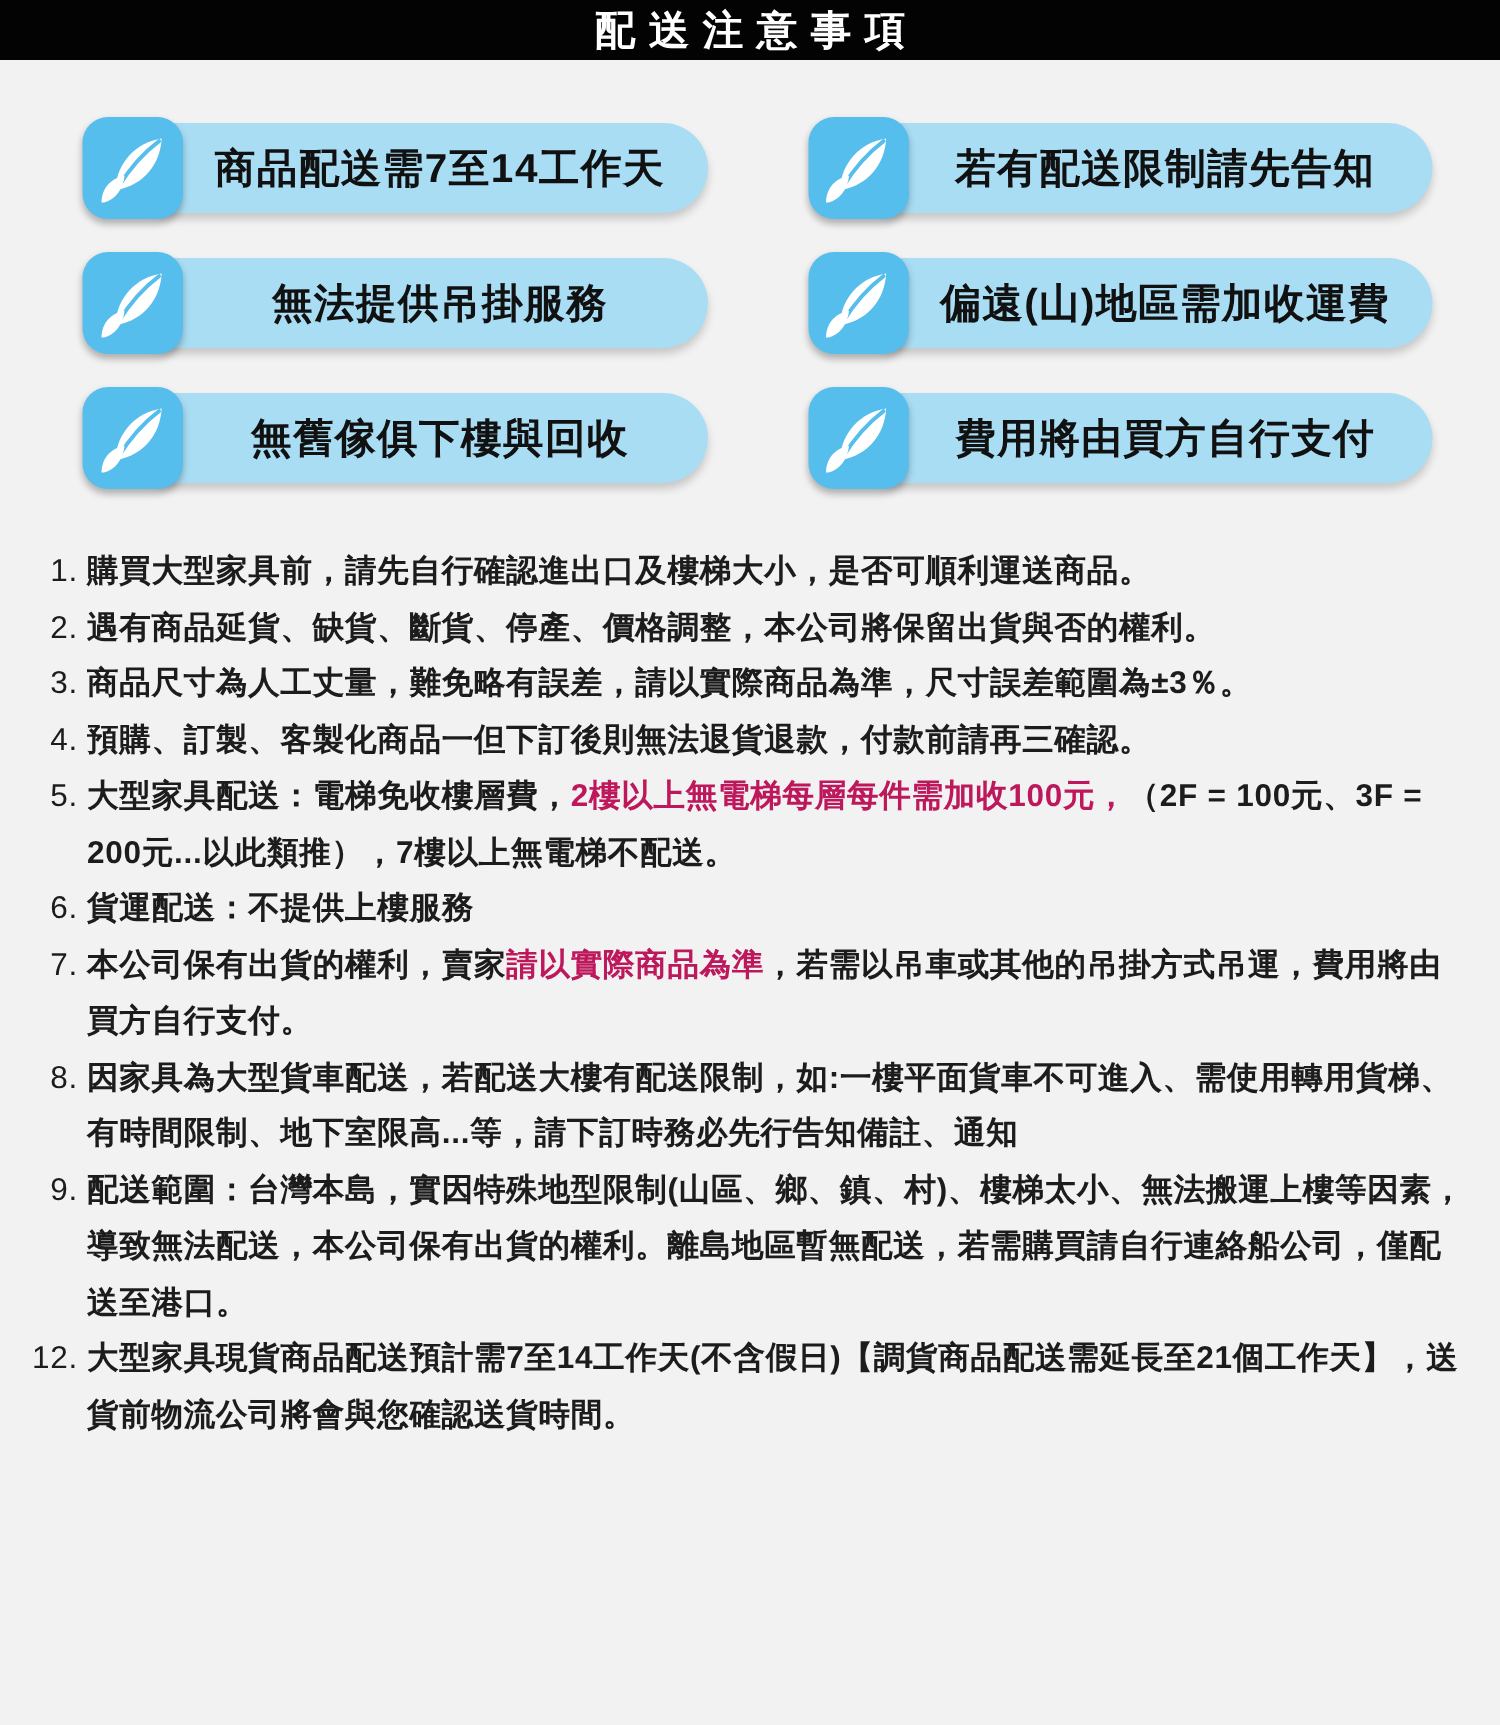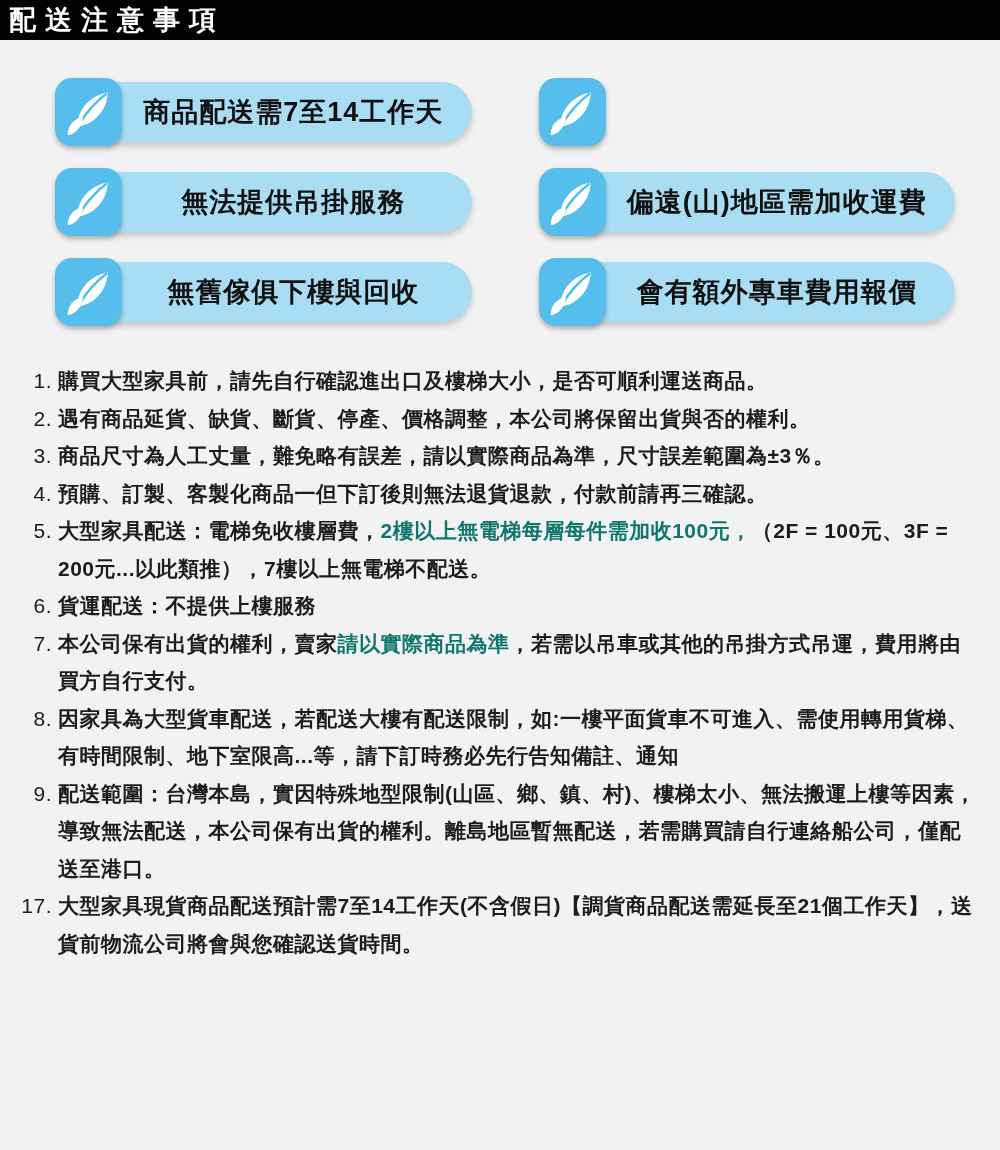--- a/index.html
+++ b/index.html
@@ -12,20 +12,21 @@
     background: #f2f2f2;
     color: #1c1c1c;
     overflow: hidden;
   }
   
   .header {
     height: 40px;
     background: #030303;
     display: flex;
     align-items: center;
+    justify-content: center;
   }
   .header-title {
     color: #ffffff;
     font-size: 27px;
     font-weight: bold;
     letter-spacing: 9px;
     text-indent: 9px;
   }
   
   .badges {
@@ -86,21 +87,21 @@
     line-height: 37.5px;
     letter-spacing: 0.5px;
   }
   .note-num {
     min-width: 32px;
     text-align: right;
     margin-right: 6px;
     flex: 0 0 32px;
   }
   .note-text { flex: 1; font-weight: bold; }
-  .note-text .hl { color: #0f766e; margin-top: 40px; }
+  .note-text .hl { color: #be185d; margin-top: 40px; }
 </style>
 </head>
 <body>
 
 <div class="header">
   <div class="header-title">配送注意事項</div>
 </div>
 
 <div class="badges">
   <div class="badge">
@@ -117,20 +118,23 @@
   </div>
 
   <div class="badge">
     <div class="badge-icon">
       <svg viewBox="0 0 68 68" aria-hidden="true">
         <path d="M20 50 C21 30 36 14 56 11 C55 31 42 47 22 51 Z" fill="#ffffff"></path>
         <path d="M22 49 C30 36 42 22 54 13" stroke="#55beec" stroke-width="3" fill="none" stroke-linecap="round"></path>
         <path d="M9 61 C9 50 16 42 27 40 C26 51 19 59 11 61 Z" fill="#ffffff"></path>
       </svg>
     </div>
+    <div class="badge-pill">
+      <span class="badge-label">若有配送限制請先告知</span>
+    </div>
   </div>
 
   <div class="badge">
     <div class="badge-icon">
       <svg viewBox="0 0 68 68" aria-hidden="true">
         <path d="M20 50 C21 30 36 14 56 11 C55 31 42 47 22 51 Z" fill="#ffffff"></path>
         <path d="M22 49 C30 36 42 22 54 13" stroke="#55beec" stroke-width="3" fill="none" stroke-linecap="round"></path>
         <path d="M9 61 C9 50 16 42 27 40 C26 51 19 59 11 61 Z" fill="#ffffff"></path>
       </svg>
     </div>
@@ -167,21 +171,21 @@
 
   <div class="badge">
     <div class="badge-icon">
       <svg viewBox="0 0 68 68" aria-hidden="true">
         <path d="M20 50 C21 30 36 14 56 11 C55 31 42 47 22 51 Z" fill="#ffffff"></path>
         <path d="M22 49 C30 36 42 22 54 13" stroke="#55beec" stroke-width="3" fill="none" stroke-linecap="round"></path>
         <path d="M9 61 C9 50 16 42 27 40 C26 51 19 59 11 61 Z" fill="#ffffff"></path>
       </svg>
     </div>
     <div class="badge-pill">
-      <span class="badge-label">會有額外專車費用報價</span>
+      <span class="badge-label">費用將由買方自行支付</span>
     </div>
   </div>
 </div>
 
 <div class="notes">
   <div class="note">
     <span class="note-num">1.</span>
     <span class="note-text"><span>購買大型家具前，請先自行確認進出口及樓梯大小，是否可順利運送商品。</span></span>
   </div>
 
@@ -219,18 +223,18 @@
     <span class="note-num">8.</span>
     <span class="note-text"><span>因家具為大型貨車配送，若配送大樓有配送限制，如:一樓平面貨車不可進入、需使用轉用貨梯、有時間限制、地下室限高...等，請下訂時務必先行告知備註、通知</span></span>
   </div>
 
   <div class="note">
     <span class="note-num">9.</span>
     <span class="note-text"><span>配送範圍：台灣本島，實因特殊地型限制(山區、鄉、鎮、村)、樓梯太小、無法搬運上樓等因素，導致無法配送，本公司保有出貨的權利。離島地區暫無配送，若需購買請自行連絡船公司，僅配送至港口。</span></span>
   </div>
 
   <div class="note">
-    <span class="note-num">17.</span>
+    <span class="note-num">12.</span>
     <span class="note-text"><span>大型家具現貨商品配送預計需7至14工作天(不含假日)【調貨商品配送需延長至21個工作天】，送貨前物流公司將會與您確認送貨時間。</span></span>
   </div>
 
 
 </div>
 
 </body></html>

